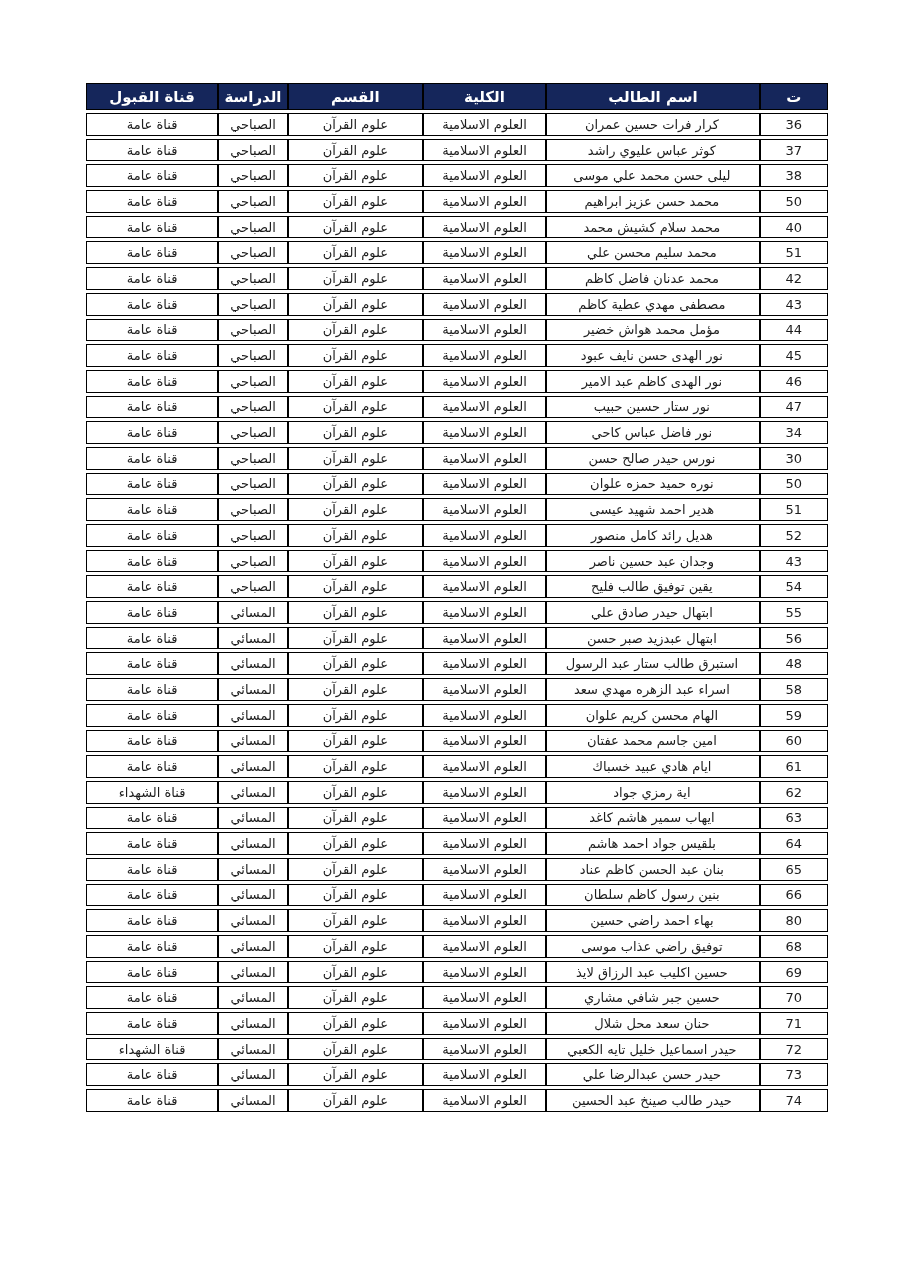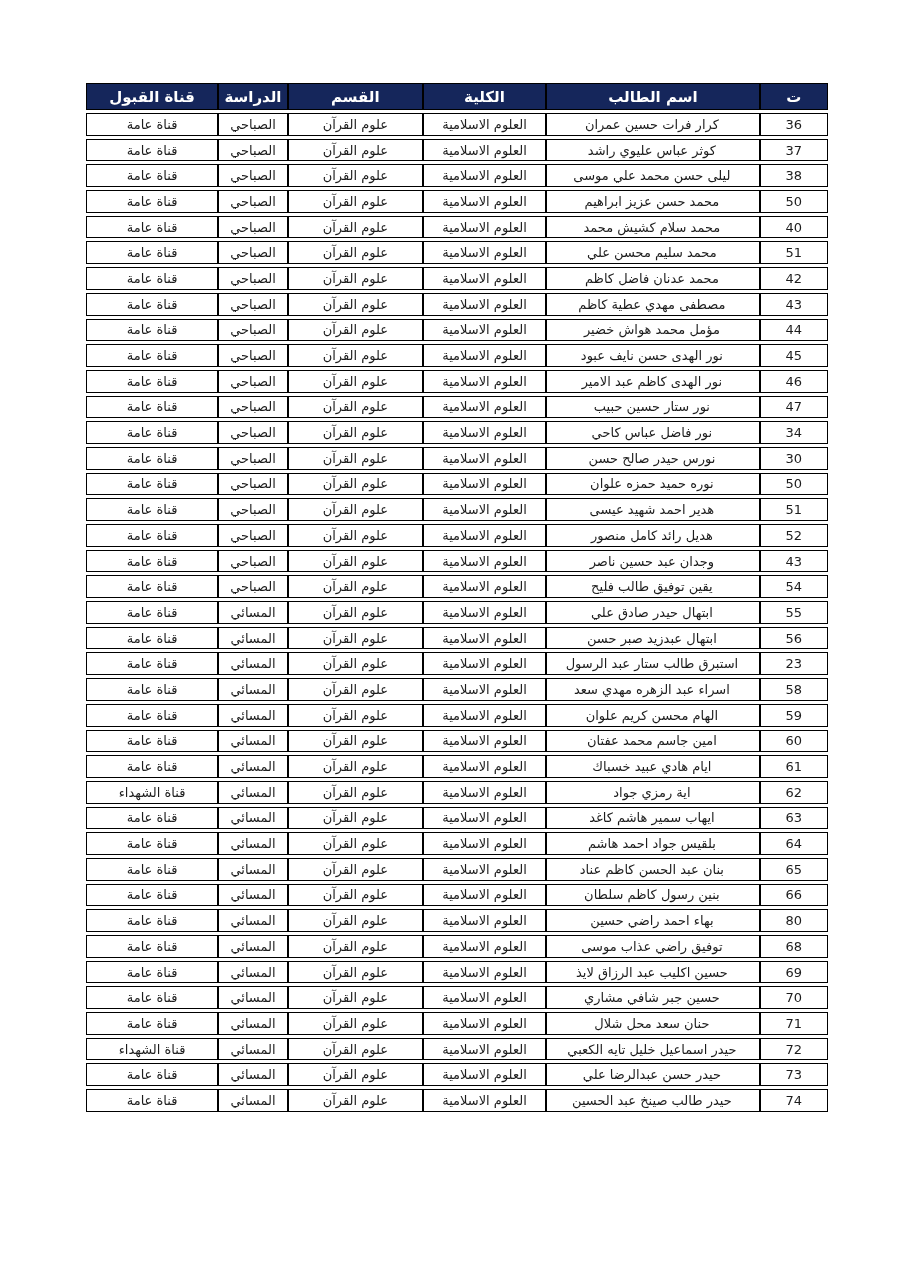--- a/index.html
+++ b/index.html
@@ -270,21 +270,21 @@
     <tr>
       <td class="cell-no">56</td>
       <td class="cell-name">ابتهال عبدزيد صبر حسن</td>
       <td class="cell-college">العلوم الاسلامية</td>
       <td class="cell-dept">علوم القرآن</td>
       <td class="cell-study">المسائي</td>
       <td class="cell-channel">قناة عامة</td>
     </tr>
 
     <tr>
-      <td class="cell-no">23</td>
+      <td class="cell-no">48</td>
       <td class="cell-name">استبرق طالب ستار عبد الرسول</td>
       <td class="cell-college">العلوم الاسلامية</td>
       <td class="cell-dept">علوم القرآن</td>
       <td class="cell-study">المسائي</td>
       <td class="cell-channel">قناة عامة</td>
     </tr>
 
     <tr>
       <td class="cell-no">58</td>
       <td class="cell-name">اسراء عبد الزهره مهدي سعد</td>

